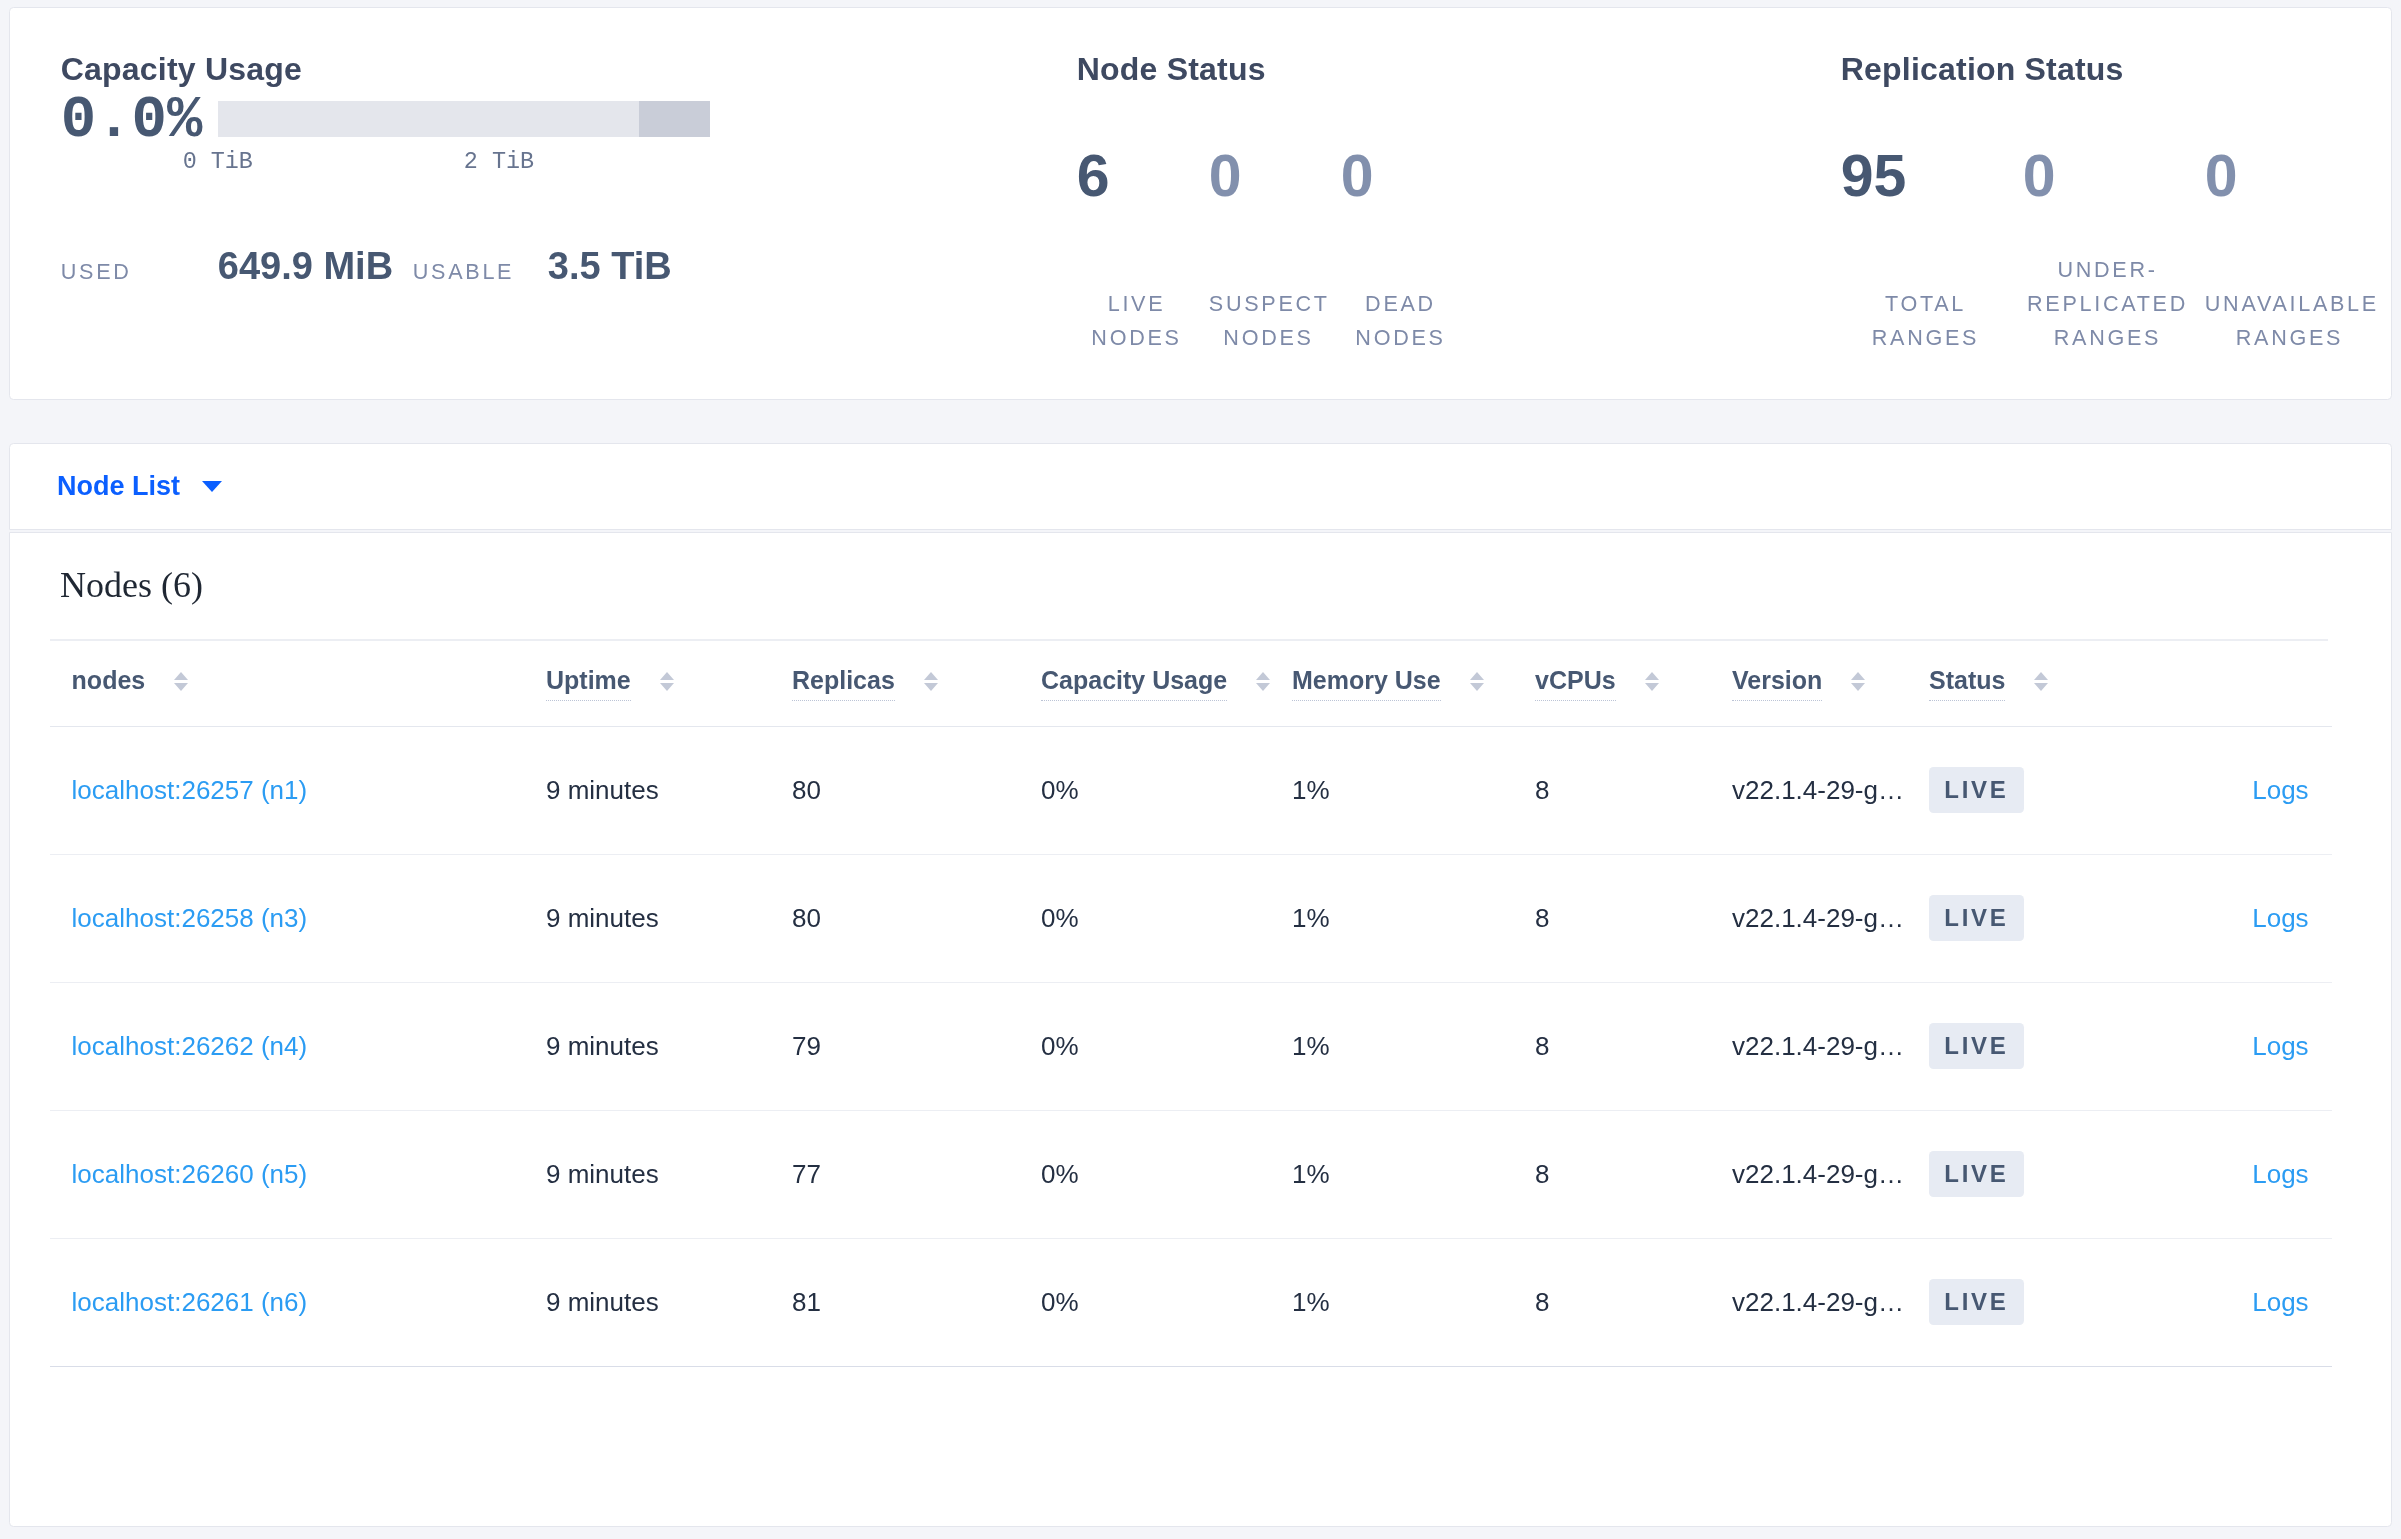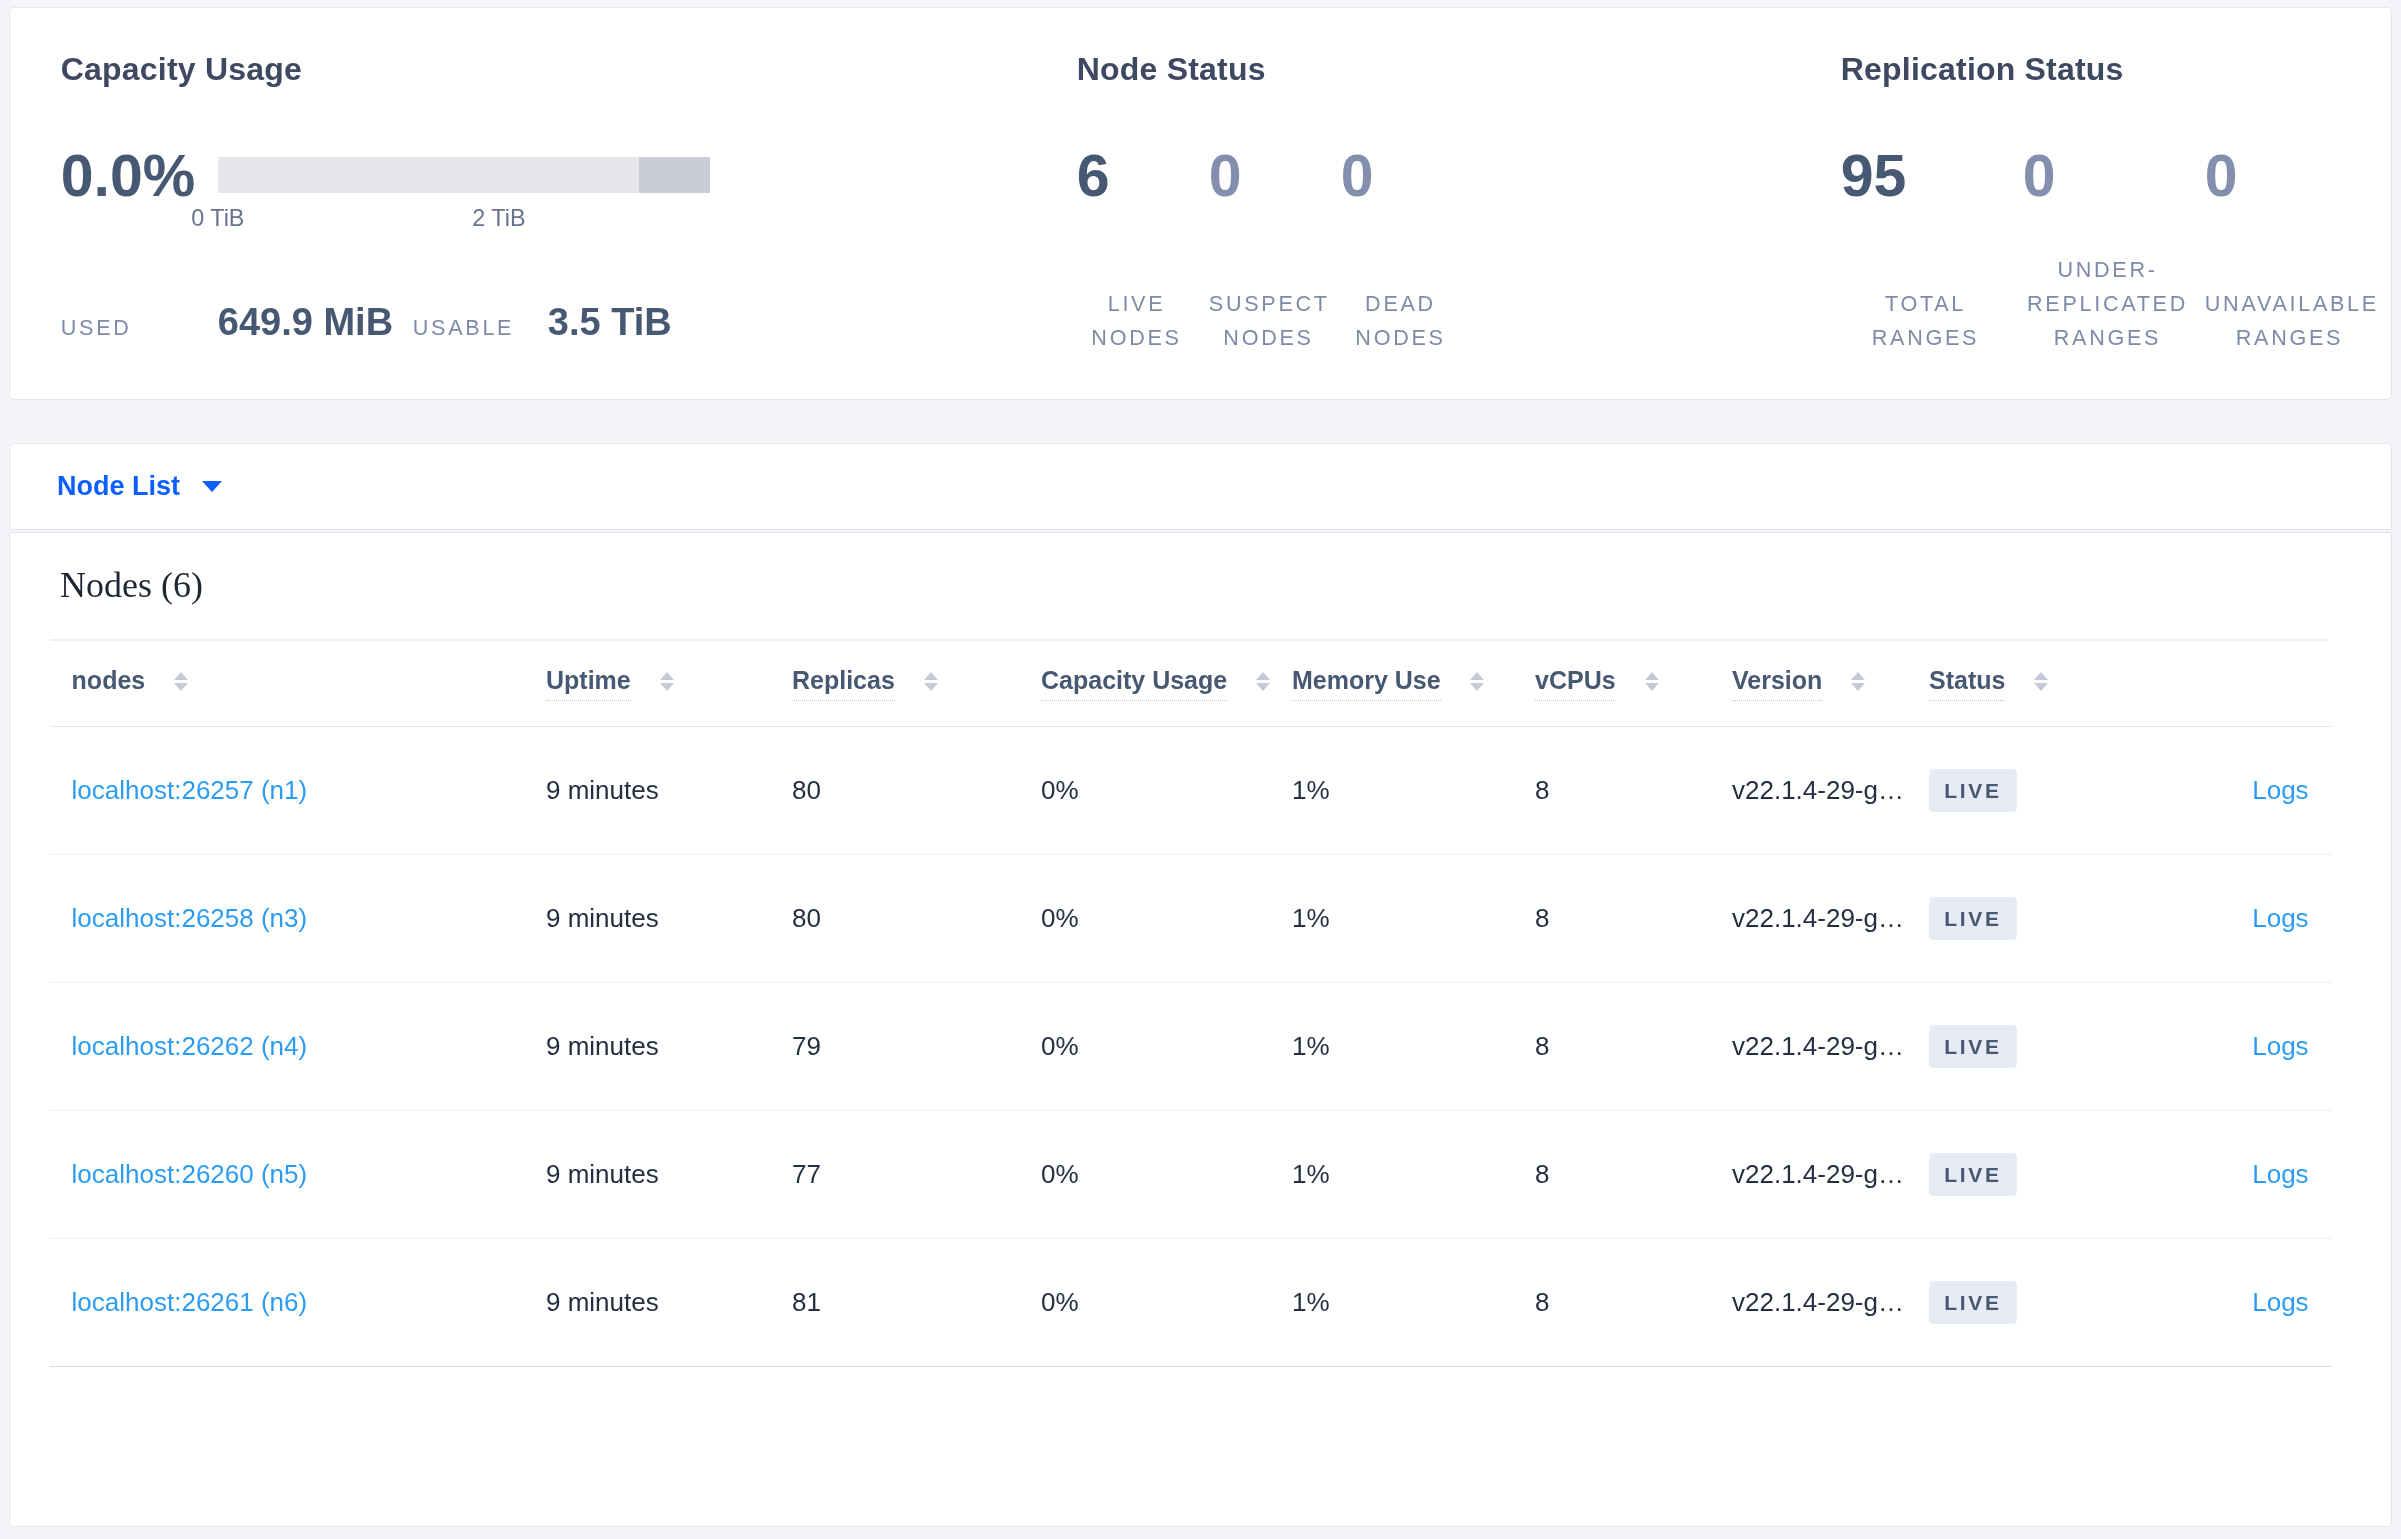--- a/index.html
+++ b/index.html
@@ -25,21 +25,21 @@
     margin-bottom:43px;
   }
   .sum-sec{padding-left:10.8px;box-sizing:border-box;}
   .sec-capacity{width:1016px;}
   .sec-nodes{width:764px;}
   .sec-repl{flex:1;}
   .sec-title{
     margin:10.8px 0 0;
     font-size:32px;font-weight:600;color:#3e4961;letter-spacing:0.2px;
   }
-  .cap-row{display:flex;margin-top:56px;}
+  .cap-row{display:flex;font-family:Liberation Mono, monospace;}
   .big-pct{
     font-size:59px;font-weight:600;color:#475872;
     width:157px;line-height:65px;
   }
   .bar-wrap{width:492px;margin-top:12.6px;}
   .bar-track{height:36px;background:#e4e6ec;position:relative;overflow:hidden;}
   .bar-seg{position:absolute;top:0;height:100%;background:#c9cdd8;}
   .bar-fill{position:absolute;left:0;top:0;height:100%;background:#475872;}
   .ticks{position:relative;height:58px;}
   .tick{position:absolute;top:7.2px;transform:translateX(-50%);text-align:center;}
@@ -98,21 +98,21 @@
     height:127px;vertical-align:middle;padding:0;
     font-size:26px;color:#242f42;
     border-bottom:1.8px solid #eceef3;
     white-space:nowrap;overflow:hidden;
   }
   tr:last-child td{border-bottom:1.8px solid #d9dde8;}
   a.link{color:#2b9cf3;text-decoration:none;cursor:pointer;}
   td.col-logs{text-align:right;padding-right:23.4px;}
   .badge{
     display:inline-block;background:#e7ebf3;color:#475872;
-    font-size:21px;font-weight:600;letter-spacing:2.7px;
+    font-size:24px;font-weight:600;letter-spacing:2.7px;
     padding:10.8px 15.3px;border-radius:4.5px;line-height:1;
   }
 </style>
 </head>
 <body>
 
 <div class="wrap">
 
   <section class="card summary-card">
 

